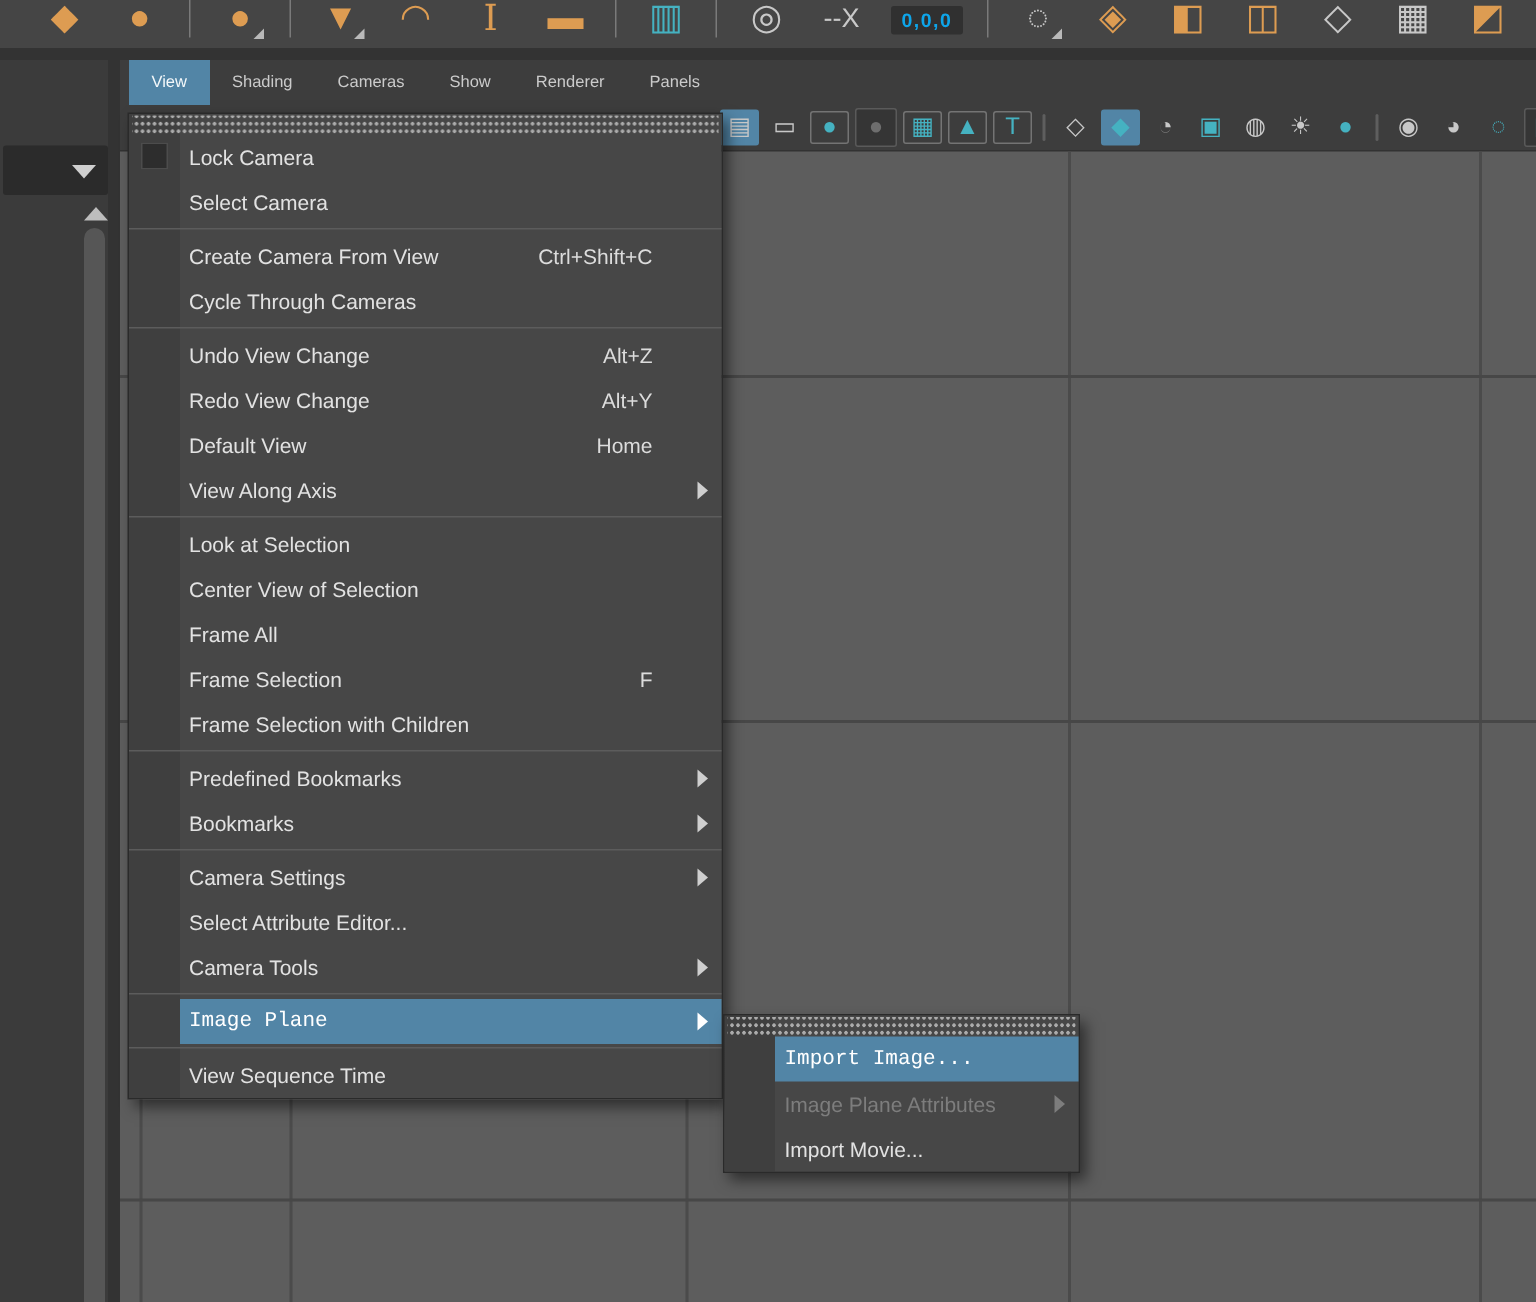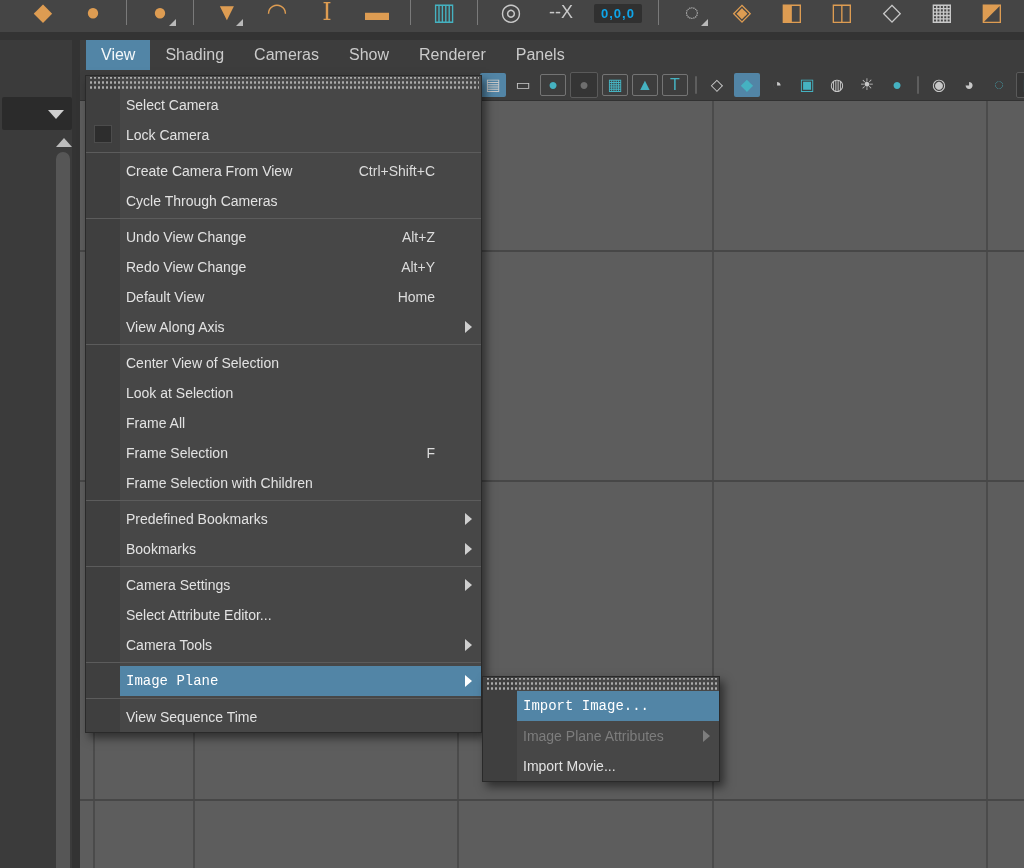--- a/index.html
+++ b/index.html
@@ -51,21 +51,21 @@
   .outl-thumb{
     position:absolute;left:56px;top:112px;width:14px;height:716px;
     background:#565656;border-radius:7px 7px 0 0;cursor:pointer;
   }
   
   .vpanel{
     position:absolute;left:80px;top:40px;width:944px;height:828px;background:#3d3d3d;
   }
   .pmenubar{
     height:30px;display:flex;align-items:stretch;padding-left:6px;
-    font-size:16px;color:#cbcbcb;
+    font-size:11px;color:#cbcbcb;
   }
   .pmenubar .tab{
     padding:0 15px;display:flex;align-items:center;cursor:pointer;
   }
   .pmenubar .tab.active{background:#5285a6;color:#f4f8fa;}
   .ptoolbar{
     height:30px;display:flex;align-items:center;gap:4px;
     padding-left:400px;box-sizing:border-box;
   }
   .tic{
@@ -199,26 +199,26 @@
       <div class="gh" style="top: 149px;"></div>
       <div class="gh" style="top: 379px;"></div>
       <div class="gh" style="top: 698px;"></div>
     </div>
 </div>
 
 <div class="menu view-menu">
   <div class="tearoff"></div>
   <div>
       <div class="mi">
-        <span class="lbl">Select Camera</span>
-      </div>
-      <div class="mi">
         <span class="chk"></span>
         <span class="lbl">Lock Camera</span>
       </div>
+      <div class="mi">
+        <span class="lbl">Select Camera</span>
+      </div>
       <div class="msep"></div>
       <div class="mi">
         <span class="lbl">Create Camera From View</span>
         <span class="short">Ctrl+Shift+C</span>
       </div>
       <div class="mi">
         <span class="lbl">Cycle Through Cameras</span>
       </div>
       <div class="msep"></div>
       <div class="mi">
@@ -232,24 +232,24 @@
       <div class="mi">
         <span class="lbl">Default View</span>
         <span class="short">Home</span>
       </div>
       <div class="mi">
         <span class="lbl">View Along Axis</span>
         <span class="arrow"></span>
       </div>
       <div class="msep"></div>
       <div class="mi">
+        <span class="lbl">Look at Selection</span>
+      </div>
+      <div class="mi">
         <span class="lbl">Center View of Selection</span>
-      </div>
-      <div class="mi">
-        <span class="lbl">Look at Selection</span>
       </div>
       <div class="mi">
         <span class="lbl">Frame All</span>
       </div>
       <div class="mi">
         <span class="lbl">Frame Selection</span>
         <span class="short">F</span>
       </div>
       <div class="mi">
         <span class="lbl">Frame Selection with Children</span>

